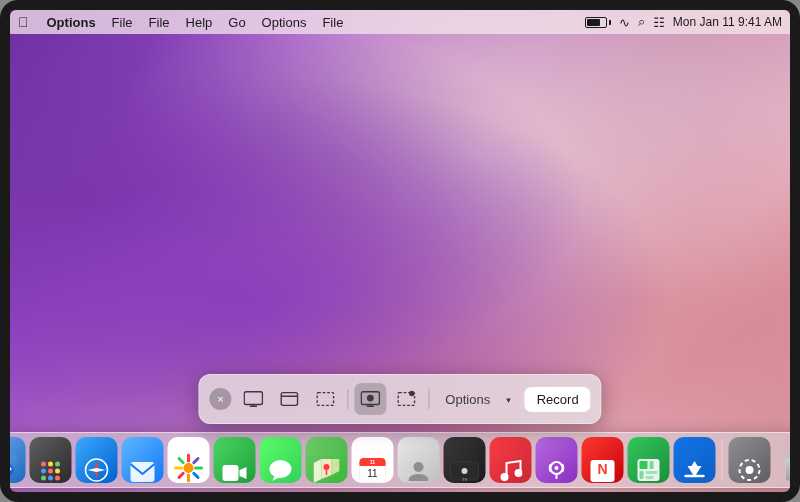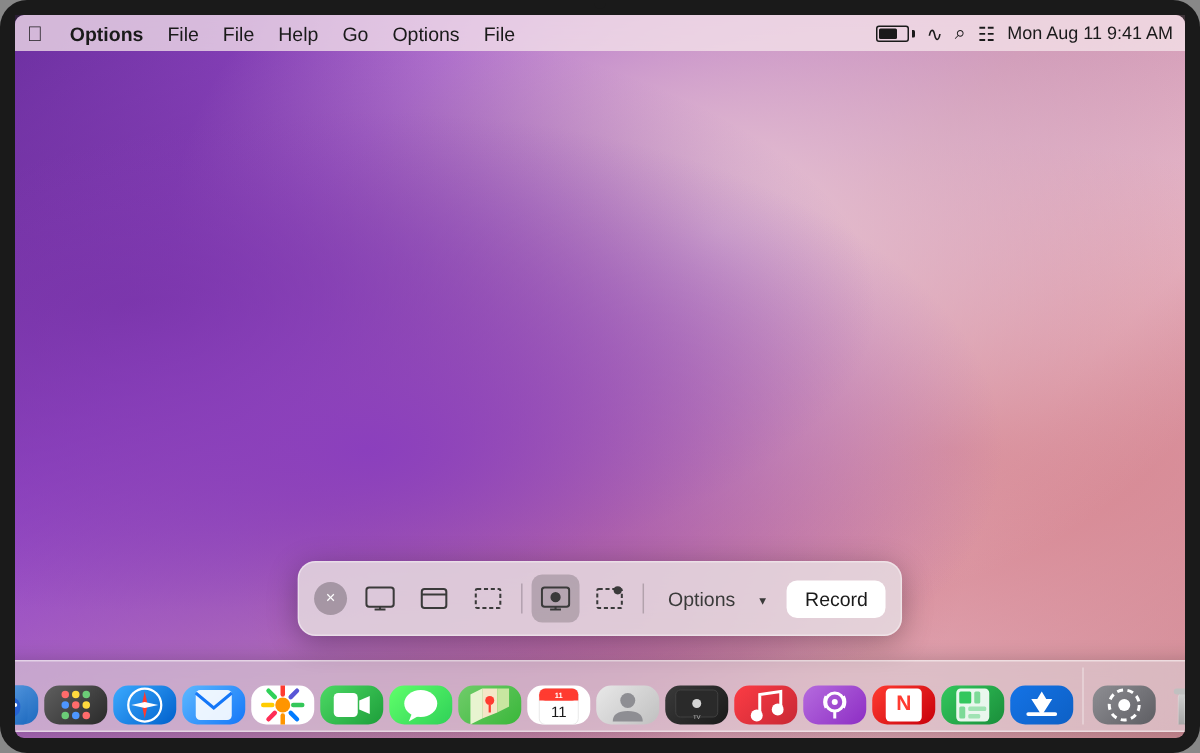--- a/index.html
+++ b/index.html
@@ -231,24 +231,24 @@
       display: flex;
       align-items: flex-end;
       gap: 4px;
       z-index: 150;
       border: 0.5px solid rgba(255,255,255,0.5);
       box-shadow: 0 2px 15px rgba(0,0,0,0.25);
     }
 
     .dock-icon {
       width: 42px;
-      height: 26px;
+      height: 46px;
       border-radius: 10px;
       display: flex;
-      align-items: center;
+      align-items: flex-end;
       justify-content: center;
       font-size: 26px;
       cursor: pointer;
       transition: transform 0.1s;
       position: relative;
       overflow: hidden;
     }
 
     
     .dock-finder { background: linear-gradient(135deg, #6baaeb, #1e6abf); }
@@ -302,21 +302,21 @@
       <div class="menubar-right">
         <div class="battery-icon">
           <div class="battery-body">
             <div class="battery-fill"></div>
           </div>
           <div class="battery-tip"></div>
         </div>
         <span style="font-size:13px;">∿</span>
         <span style="font-size:13px;">⌕</span>
         <span style="font-size:13px;">☷</span>
-        <span class="datetime">Mon Aug 11   9:41 AM</span>
+        <span class="datetime">Mon Jan 11   9:41 AM</span>
       </div>
     </div>
 
     <div class="screenshot-toolbar">
 
       <div class="toolbar-close">
         <span>×</span>
       </div>
 
       <div class="toolbar-btn" title="Capture Entire Screen">

